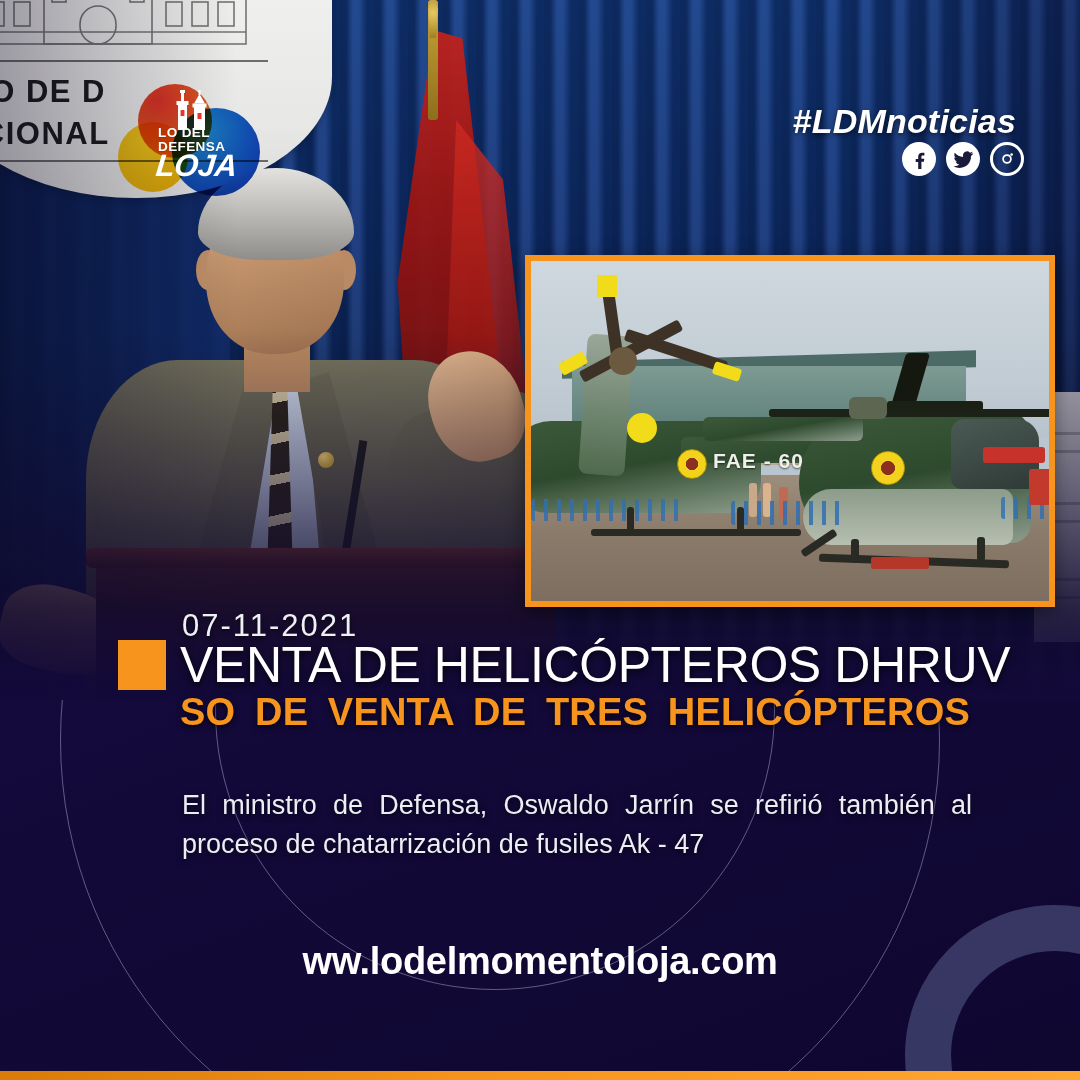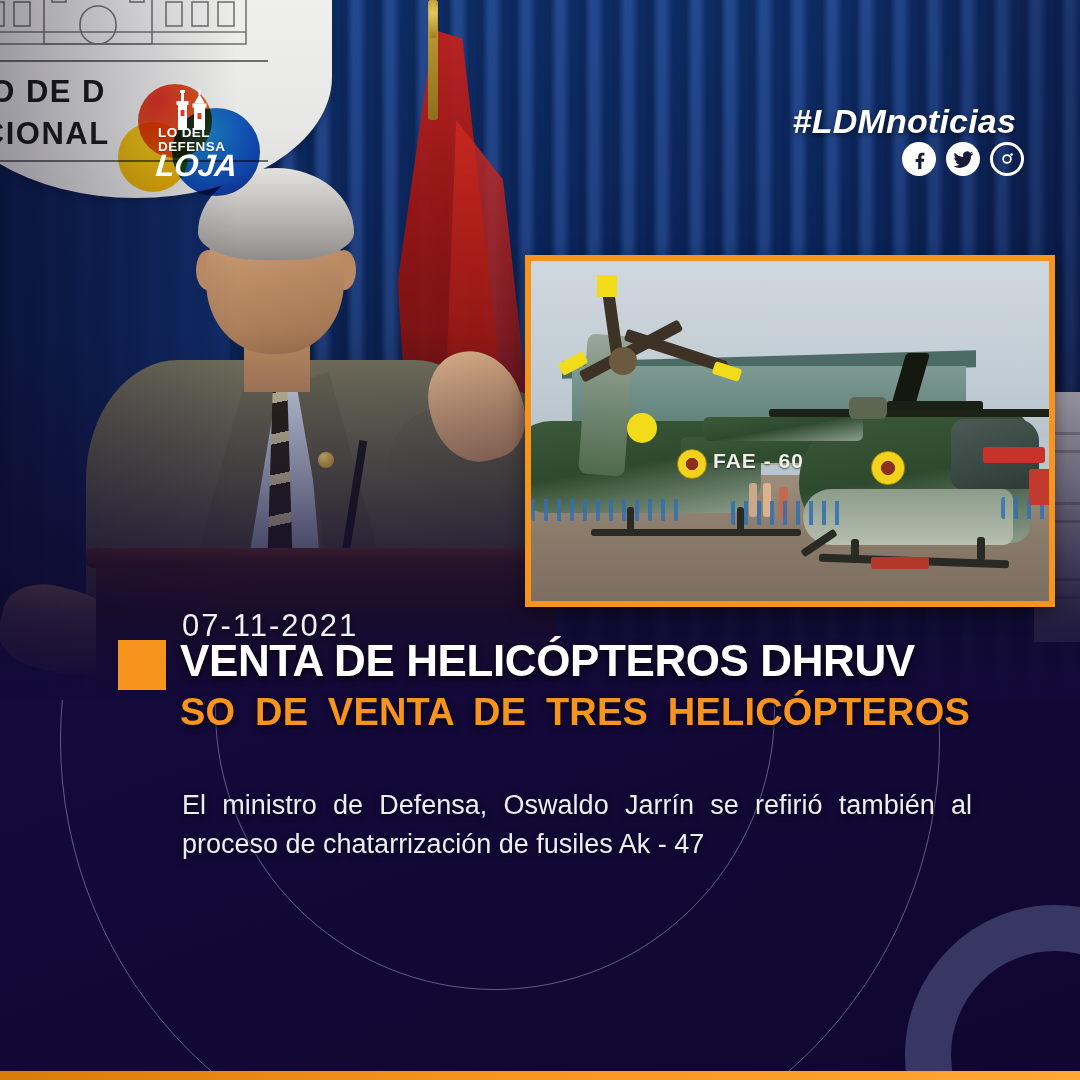--- a/index.html
+++ b/index.html
@@ -177,22 +177,22 @@
   .fae { position:absolute; color:#f0f0ea; font-weight:800; font-size:21px;
     letter-spacing:1px; text-shadow:0 1px 2px rgba(0,0,0,.6); }
   .crowd { position:absolute; border-radius:3px; }
 
   
   #textblock { position:absolute; left:0; top:608px; width:1080px; }
   #orange-sq { position:absolute; left:118px; top:32px; width:48px; height:50px;
     background:#f7941e; }
   #date { position:absolute; left:182px; top:0px; color:#eef0f6; font-size:31px;
     font-weight:400; letter-spacing:2px; text-shadow:0 2px 5px rgba(0,0,0,.7); }
-  #h1 { position:absolute; left:180px; top:28px; color:#fff; font-weight:700;
-    font-size:44px; letter-spacing:-.4px; white-space:nowrap;
+  #h1 { position:absolute; left:180px; top:28px; color:#fff; font-weight:400;
+    font-size:50px; letter-spacing:-.4px; white-space:nowrap;
     text-shadow:0 3px 7px rgba(0,0,0,.8); }
   #h2 { position:absolute; left:180px; top:82px; width:790px; color:#f7941e;
     font-weight:900; font-size:38px; letter-spacing:.2px; line-height:1.18;
     text-align:justify; text-shadow:0 2px 6px rgba(0,0,0,.75); }
   #h2 span { display:block; }
   #h2 .ln { text-align-last:justify; }
   #body { position:absolute; left:182px; top:178px; width:790px; color:#eceef4;
     font-size:27px; line-height:1.45; text-align:justify;
     text-shadow:0 2px 6px rgba(0,0,0,.7); }
 
@@ -384,15 +384,16 @@
   <div id="textblock">
     <div id="orange-sq"></div>
     <div id="date">07-11-2021</div>
     <div id="h1">VENTA DE HELICÓPTEROS DHRUV</div>
     <div id="h2">
       <span class="ln">SO DE VENTA DE TRES HELICÓPTEROS</span>
     </div>
     <div id="body">El ministro de Defensa, Oswaldo Jarrín se refirió también al proceso de chatarrización de fusiles Ak - 47</div>
   </div>
 
+  <div id="site">ww.lodelmomentoloja.com</div>
   <div id="bottombar"></div>
 
 </div>
 
 </body></html>

